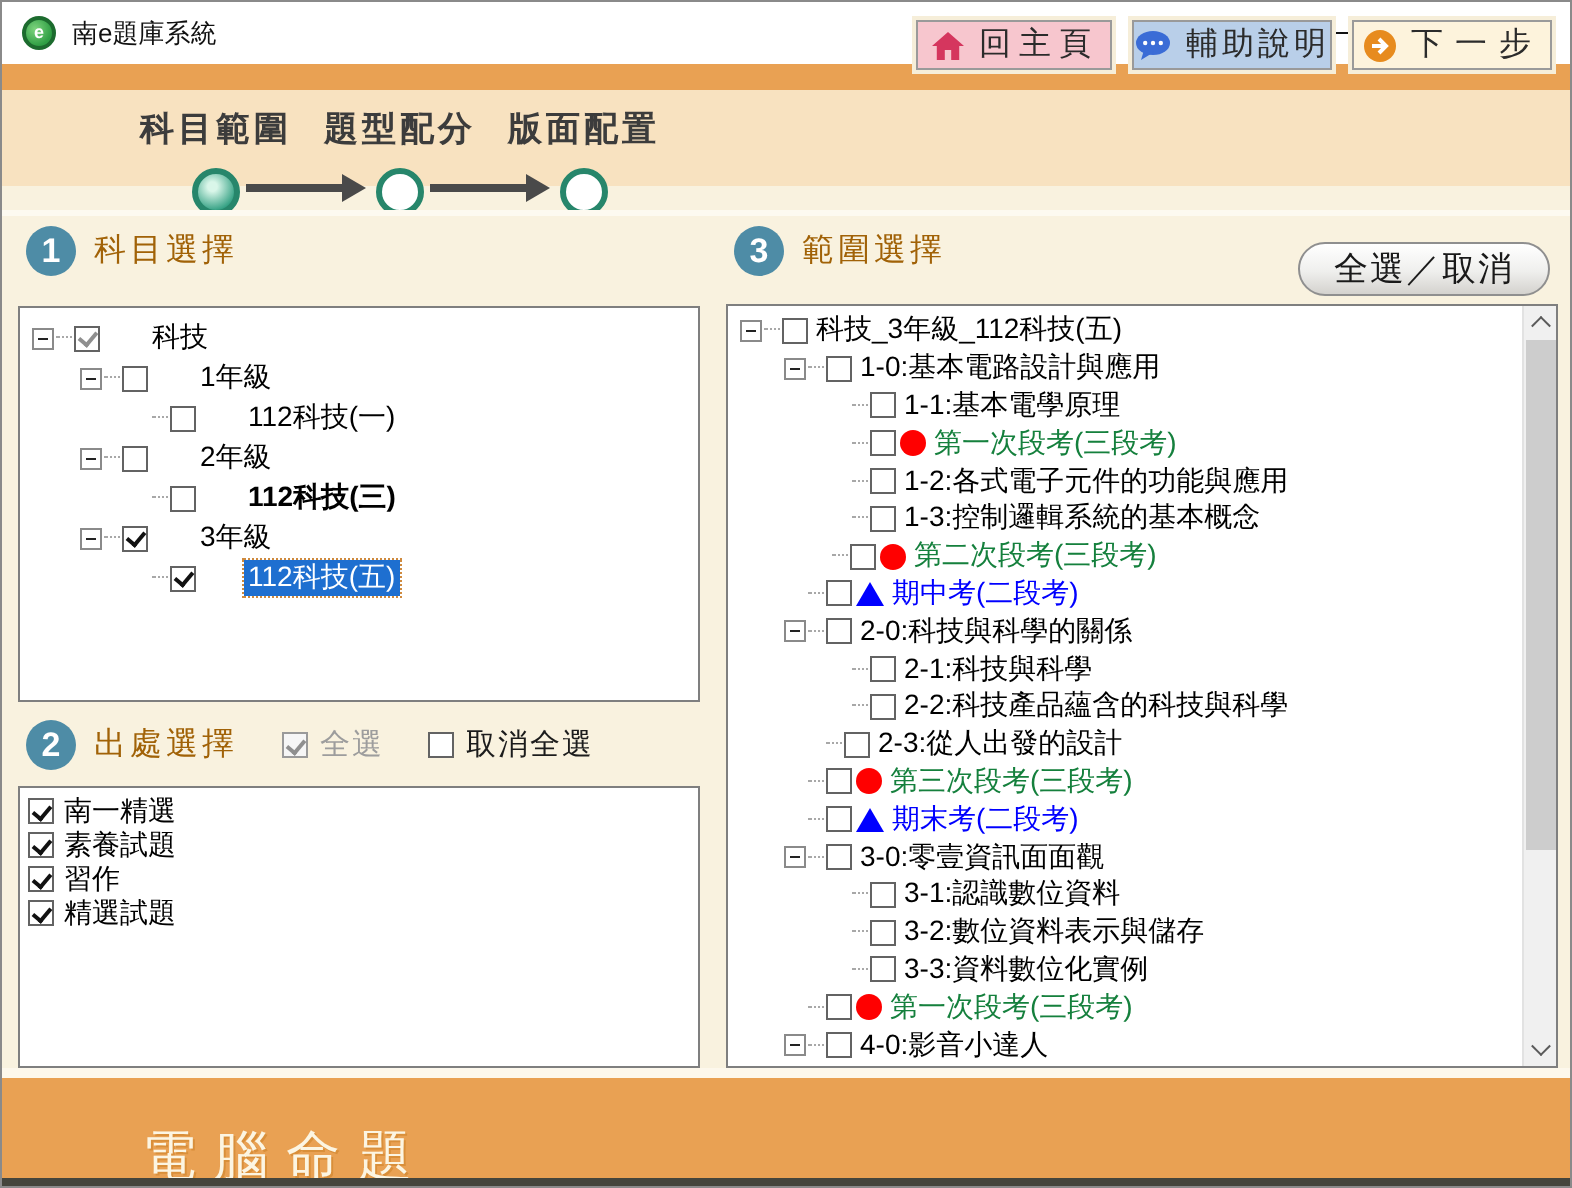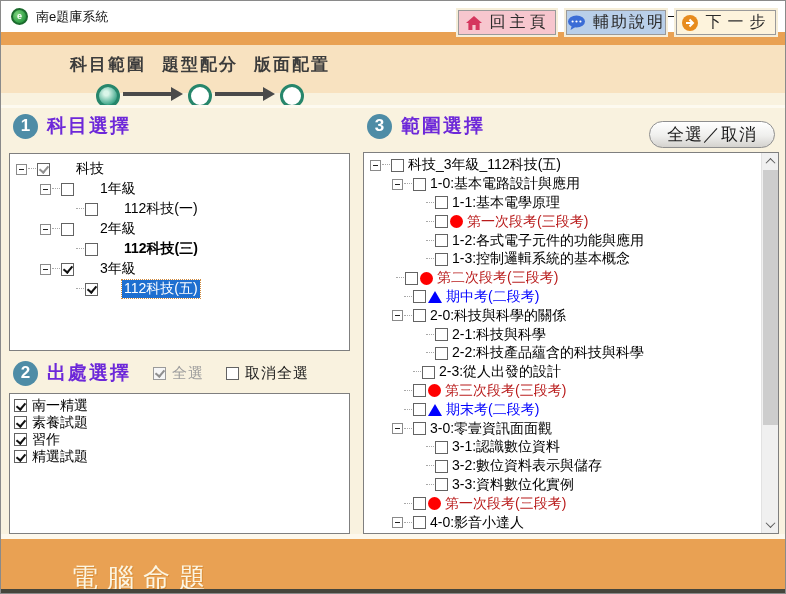--- a/index.html
+++ b/index.html
@@ -27,41 +27,41 @@
   .step-label{font-size:17px;font-weight:bold;color:#3c3c3c;letter-spacing:2px;}
   .step-dot{margin:8px auto 0;width:18px;height:18px;border-radius:50%;border:3px solid #27866b;background:#fff;box-sizing:content-box;}
   .step-dot.active{background:radial-gradient(circle at 40% 35%,#d9f6e9 15%,#35a184 75%);}
   .arrow{position:absolute;top:42px;display:flex;align-items:center;}
   .arrow-line{width:48px;height:4px;background:#4a4a4a;}
   .arrow-head{width:0;height:0;border-top:7px solid transparent;border-bottom:7px solid transparent;border-left:12px solid #4a4a4a;}
 
   
   .sec-header{position:absolute;display:flex;align-items:center;}
   .num-circle{width:25px;height:25px;border-radius:50%;background:#4e8ca6;color:#fff;font-weight:bold;font-size:17px;display:flex;align-items:center;justify-content:center;flex:none;}
-  .sec-title{margin-left:9px;font-size:19px;font-weight:bold;color:#6d28d9;letter-spacing:2px;}
+  .sec-title{margin-left:9px;font-size:16px;font-weight:normal;color:#a16207;letter-spacing:2px;}
 
   
   .panel{position:absolute;background:#fff;border:1px solid #7f7f7f;box-sizing:border-box;overflow:hidden;}
   #subject-tree{padding-top:5px;}
   #range-tree{padding-top:3px;}
   #source-list{padding-top:3px;}
 
   
   .tree-row{display:flex;align-items:center;font-size:14px;color:#000;white-space:nowrap;}
   .expand{width:11px;height:11px;border:1px solid #8a8a8a;background:#fff;position:relative;flex:none;box-sizing:border-box;}
   .expand::after{content:"";position:absolute;left:2px;top:4px;width:5px;height:1px;background:#222;}
   .expand-spacer{width:11px;height:11px;flex:none;}
   .hdash{width:8px;height:1px;border-top:1px dotted #a8a8a8;flex:none;margin:0 1px;}
   .cb{width:13px;height:13px;background:#fff;border:1px solid #636363;position:relative;flex:none;box-sizing:border-box;}
   .cb.checked::after,.cb.partial::after{content:"";position:absolute;left:2.5px;top:0.5px;width:4px;height:7px;border-right:2px solid #111;border-bottom:2px solid #111;transform:rotate(40deg);}
   .cb.partial::after{border-color:#8f8f8f;}
   .cb.disabled{border-color:#9a9a9a;background:#f6f6f6;}
   .marker-circle{width:13px;height:13px;border-radius:50%;background:#ff0000;margin:0 2px 0 1px;flex:none;}
   .marker-triangle{width:0;height:0;border-left:7px solid transparent;border-right:7px solid transparent;border-bottom:12px solid #0000ff;margin:0 2px 0 1px;flex:none;}
-  .t-red{color:#b91c1c;}
+  .t-red{color:#15803d;}
   .t-blue{color:#0000ff;}
   .lbl{padding:0 2px;}
   .lbl.sel{background:#1e6fd0;color:#fff;outline:1px dotted #cf8a3e;}
 
   
   .mini-check-group{display:flex;align-items:center;margin-left:22px;}
   .mini-check-label{font-size:15px;margin-left:6px;letter-spacing:1px;}
   .gray-label{color:#9d9d9d;}
   .dark-label{color:#1c1c1c;}
 
@@ -256,21 +256,21 @@
           <span class="hdash"></span>
           <span class="cb"></span>
           <span class="lbl" style="margin-left: 2px;">1-2:各式電子元件的功能與應用</span>
         </div>
         <div class="tree-row" style="height: 18.8px; padding-left: 50px;">
           <span class="expand-spacer"></span>
           <span class="hdash"></span>
           <span class="cb"></span>
           <span class="lbl" style="margin-left: 2px;">1-3:控制邏輯系統的基本概念</span>
         </div>
-        <div class="tree-row" style="height: 18.8px; padding-left: 20px;">
+        <div class="tree-row" style="height: 18.8px; padding-left: 40px;">
           <span class="expand-spacer"></span>
           <span class="hdash"></span>
           <span class="cb"></span>
           <span class="marker-circle" style="margin-left: 2px;"></span>
           <span class="lbl t-red">第二次段考(三段考)</span>
         </div>
         <div class="tree-row" style="height: 18.8px; padding-left: 28px;">
           <span class="expand-spacer"></span>
           <span class="hdash"></span>
           <span class="cb"></span>

